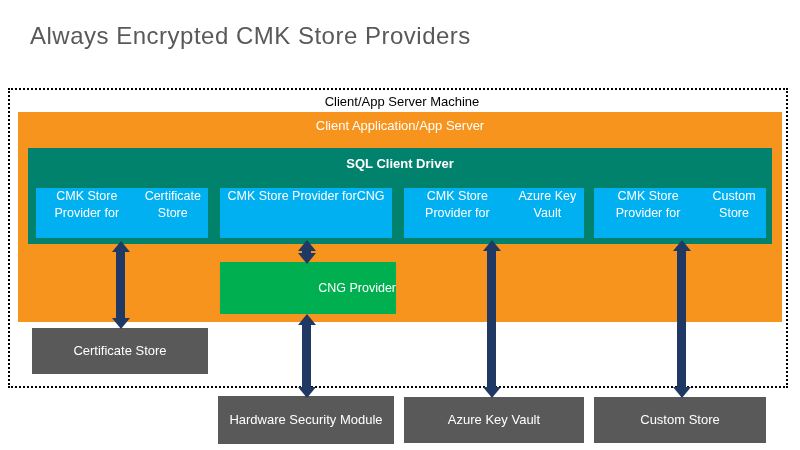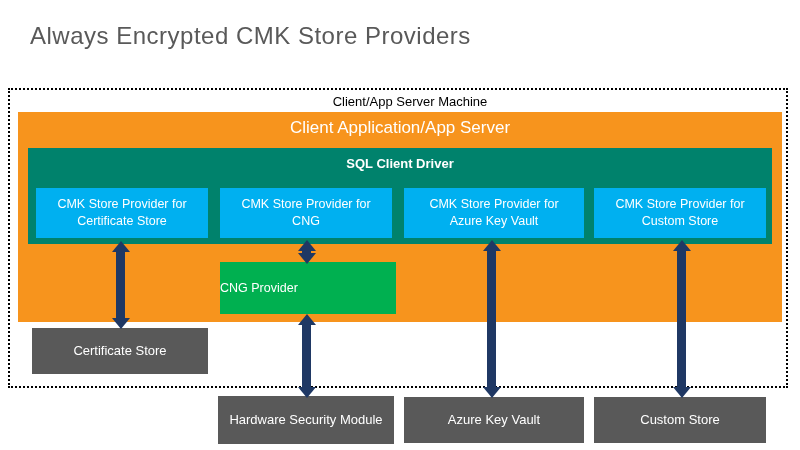--- a/index.html
+++ b/index.html
@@ -10,52 +10,52 @@
   .title{
     position:absolute;left:30px;top:22px;
     font-size:24px;font-weight:300;color:#595959;letter-spacing:0.5px;
     white-space:nowrap;
   }
   .machine{
     position:absolute;left:8px;top:88px;width:780px;height:300px;
     border:2px dotted #000000;box-sizing:border-box;background:transparent;
   }
   .machine-label{
-    position:absolute;left:12px;top:4px;width:100%;text-align:center;
+    position:absolute;left:4px;top:4px;width:100%;text-align:center;
     font-size:13px;color:#000000;
   }
   .client-app{
     position:absolute;left:18px;top:112px;width:764px;height:210px;
     background:#F7941D;
   }
   .client-app-label{
     position:absolute;left:0;top:6px;width:100%;text-align:center;
-    font-size:17px;color:#ffffff;
+    font-size:13px;color:#ffffff;
   }
   .sql-driver{
     position:absolute;left:10px;top:36px;width:744px;height:96px;
     background:#00826C;
   }
   .sql-driver-label{
     position:absolute;left:0;top:8px;width:100%;text-align:center;
     font-size:13px;color:#ffffff;font-weight:bold;
   }
   .provider{
     position:absolute;top:40px;height:50px;background:#00B0F0;
     color:#ffffff;font-size:12.5px;text-align:center;
-    display:flex;flex-direction:column;justify-content:center;line-height:1.35;
+    display:flex;justify-content:center;line-height:1.35;
   }
   .provider .ln{display:block;}
   .p1{left:8px;width:172px;}
   .p2{left:192px;width:172px;}
   .p3{left:376px;width:180px;}
   .p4{left:566px;width:172px;}
   .cng-provider{
     position:absolute;left:202px;top:150px;width:176px;height:52px;
-    background:#00B050;color:#ffffff;font-size:12.5px;text-align:left;
+    background:#00B050;color:#ffffff;font-size:12.5px;text-align:right;
     display:flex;flex-direction:column;justify-content:center;line-height:1.35;
   }
   .store{
     position:absolute;background:#595959;color:#ffffff;font-size:13px;
     text-align:center;display:flex;flex-direction:column;justify-content:center;
     line-height:1.3;padding:0 10px;box-sizing:border-box;
   }
   .store-cert{left:32px;top:328px;width:176px;height:46px;}
   .store-hsm{left:218px;top:396px;width:176px;height:48px;}
   .store-akv{left:404px;top:397px;width:180px;height:46px;}

